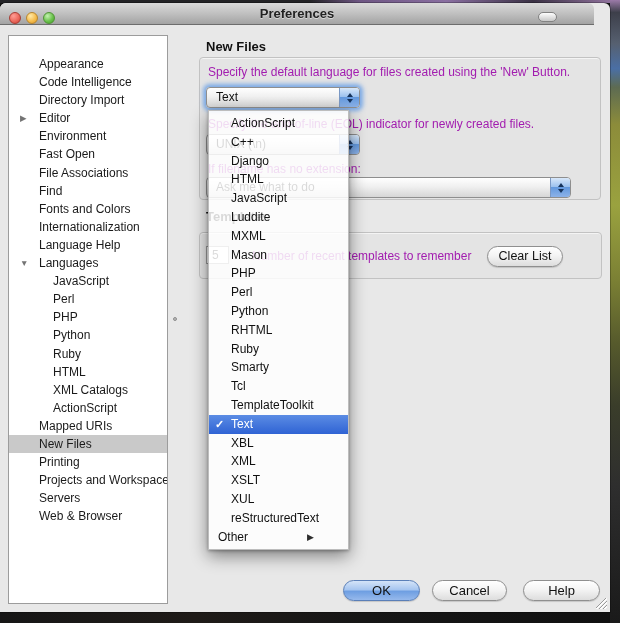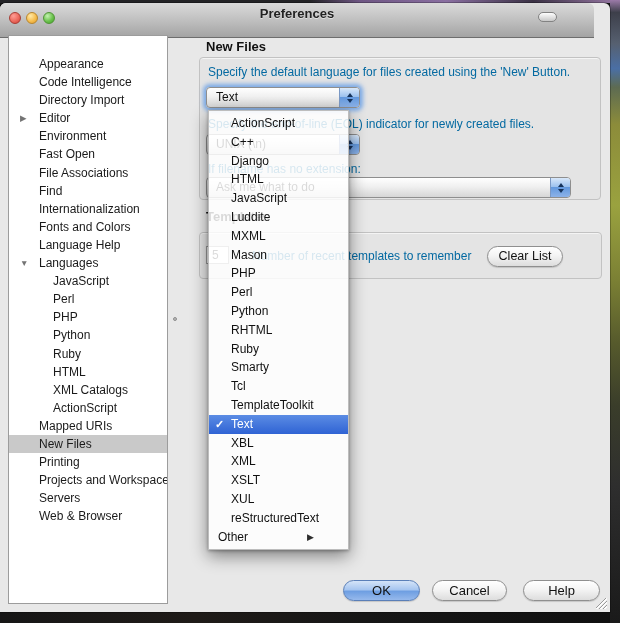--- a/index.html
+++ b/index.html
@@ -13,21 +13,21 @@
     background:linear-gradient(90deg,#232326 0%,#232326 50%,#6e5683 58%,#8a6fa1 72%,#3a3144 86%,#9b7aa8 100%); }
   .desktop-right { position:absolute; left:610px; top:0; width:10px; height:623px;
     background:linear-gradient(#9b7aa8 0%,#3d3f4a 2%,#566070 7%,#4a6fa5 11%,#5d6b52 14%,#8c8c3a 20%,#9aa23f 33%,#7b8034 45%,#565a2c 55%,#3a3d2a 65%,#2e2e2e 78%,#232323 90%,#1a1a1a 100%); }
   .desktop-bottom { position:absolute; left:0; top:612px; width:610px; height:11px;
     background:linear-gradient(90deg,#161616 0%,#1f1b18 32%,#161616 60%,#101010 100%); }
 
   
   .window { position:absolute; left:0; top:3px; width:610px; height:609px;
     background:#e8e8e8; border-radius:6px 6px 0 0; box-shadow:0 0 0 1px rgba(0,0,0,.25);
   }
-  .titlebar { position:absolute; left:0; top:0; right:16px; height:35px;
+  .titlebar { position:absolute; left:0; top:0; right:16px; height:22px;
     background:linear-gradient(#dadada,#bdbdbd 55%,#a3a3a3);
     border-bottom:1px solid #6d6d6d; border-radius:6px 6px 0 0; }
   .title { position:absolute; left:0; right:0; top:3px; text-align:center;
     font-size:13px; font-weight:bold; color:#222; text-shadow:0 1px 0 rgba(255,255,255,.5); }
   .light { position:absolute; top:9px; width:12px; height:12px; border-radius:50%; }
   .light.red   { left:9px;  background:radial-gradient(circle at 35% 30%, #ff9d95, #ec6a5e 55%, #d14136); border:1px solid #a93d35;}
   .light.yellow{ left:26px; background:radial-gradient(circle at 35% 30%, #ffe9a8, #f6be4f 55%, #dd9a2b); border:1px solid #b8872f;}
   .light.green { left:43px; background:radial-gradient(circle at 35% 30%, #c4f2b0, #6cc24e 55%, #3fa327); border:1px solid #519436;}
   .toolbar-pill { position:absolute; top:9px; right:37px; width:19px; height:10px;
     border:1px solid #828282; border-radius:5px;
@@ -45,21 +45,21 @@
   .side-row.lv2 { padding-left:44px; }
   .side-row.selected { background:#c9c9c9; }
   .expander { position:absolute; left:11px; top:0; width:12px; font-size:8.5px; color:#737373; }
   .splitter-dot { position:absolute; left:173px; top:314px; width:4px; height:4px;
     border-radius:50%; background:#b9b9b9; border:1px solid #8f8f8f; }
 
   
   .sec-title { position:absolute; font-size:13px; font-weight:bold; color:#111; }
   .groupbox { position:absolute; border:1px solid #c2c2c2; border-radius:4px;
     background:#e4e4e4; box-shadow:inset 0 1px 0 rgba(255,255,255,.6); }
-  .flabel { position:absolute; font-size:12px; color:#0369a1; white-space:nowrap; }
+  .flabel { position:absolute; font-size:12px; color:#a21caf; white-space:nowrap; }
 
   .popup { position:absolute; height:21px; border:1px solid #8e8e8e; border-radius:4px;
     background:linear-gradient(#ffffff,#f0f0f0 45%,#d6d6d6); }
   .popup .val { position:absolute; left:9px; top:0; line-height:19px; font-size:12px; color:#111; }
   .popup .cap { position:absolute; right:0; top:0; bottom:0; width:20px;
     border-left:1px solid #7a98c4; border-radius:0 3px 3px 0;
     background:linear-gradient(#d8e8fa,#9dc2ef 45%,#6399de 50%,#8cb2e8);
     display:flex; flex-direction:column; align-items:center; justify-content:center; gap:2px; }
   .arr-up   { width:0; height:0; border-left:3.5px solid transparent; border-right:3.5px solid transparent; border-bottom:4px solid #16335c; }
   .arr-down { width:0; height:0; border-left:3.5px solid transparent; border-right:3.5px solid transparent; border-top:4px solid #16335c; }
@@ -112,22 +112,22 @@
   <div class="sidebar">
     <div class="side-rows">
         <div class="side-row lv1"><span>Appearance</span></div>
         <div class="side-row lv1"><span>Code Intelligence</span></div>
         <div class="side-row lv1"><span>Directory Import</span></div>
         <div class="side-row lv1"><span class="expander">▶</span><span>Editor</span></div>
         <div class="side-row lv1"><span>Environment</span></div>
         <div class="side-row lv1"><span>Fast Open</span></div>
         <div class="side-row lv1"><span>File Associations</span></div>
         <div class="side-row lv1"><span>Find</span></div>
+        <div class="side-row lv1"><span>Fonts and Colors</span></div>
         <div class="side-row lv1"><span>Internationalization</span></div>
-        <div class="side-row lv1"><span>Fonts and Colors</span></div>
         <div class="side-row lv1"><span>Language Help</span></div>
         <div class="side-row lv1"><span class="expander">▼</span><span>Languages</span></div>
         <div class="side-row lv2"><span>JavaScript</span></div>
         <div class="side-row lv2"><span>Perl</span></div>
         <div class="side-row lv2"><span>PHP</span></div>
         <div class="side-row lv2"><span>Python</span></div>
         <div class="side-row lv2"><span>Ruby</span></div>
         <div class="side-row lv2"><span>HTML</span></div>
         <div class="side-row lv2"><span>XML Catalogs</span></div>
         <div class="side-row lv2"><span>ActionScript</span></div>

